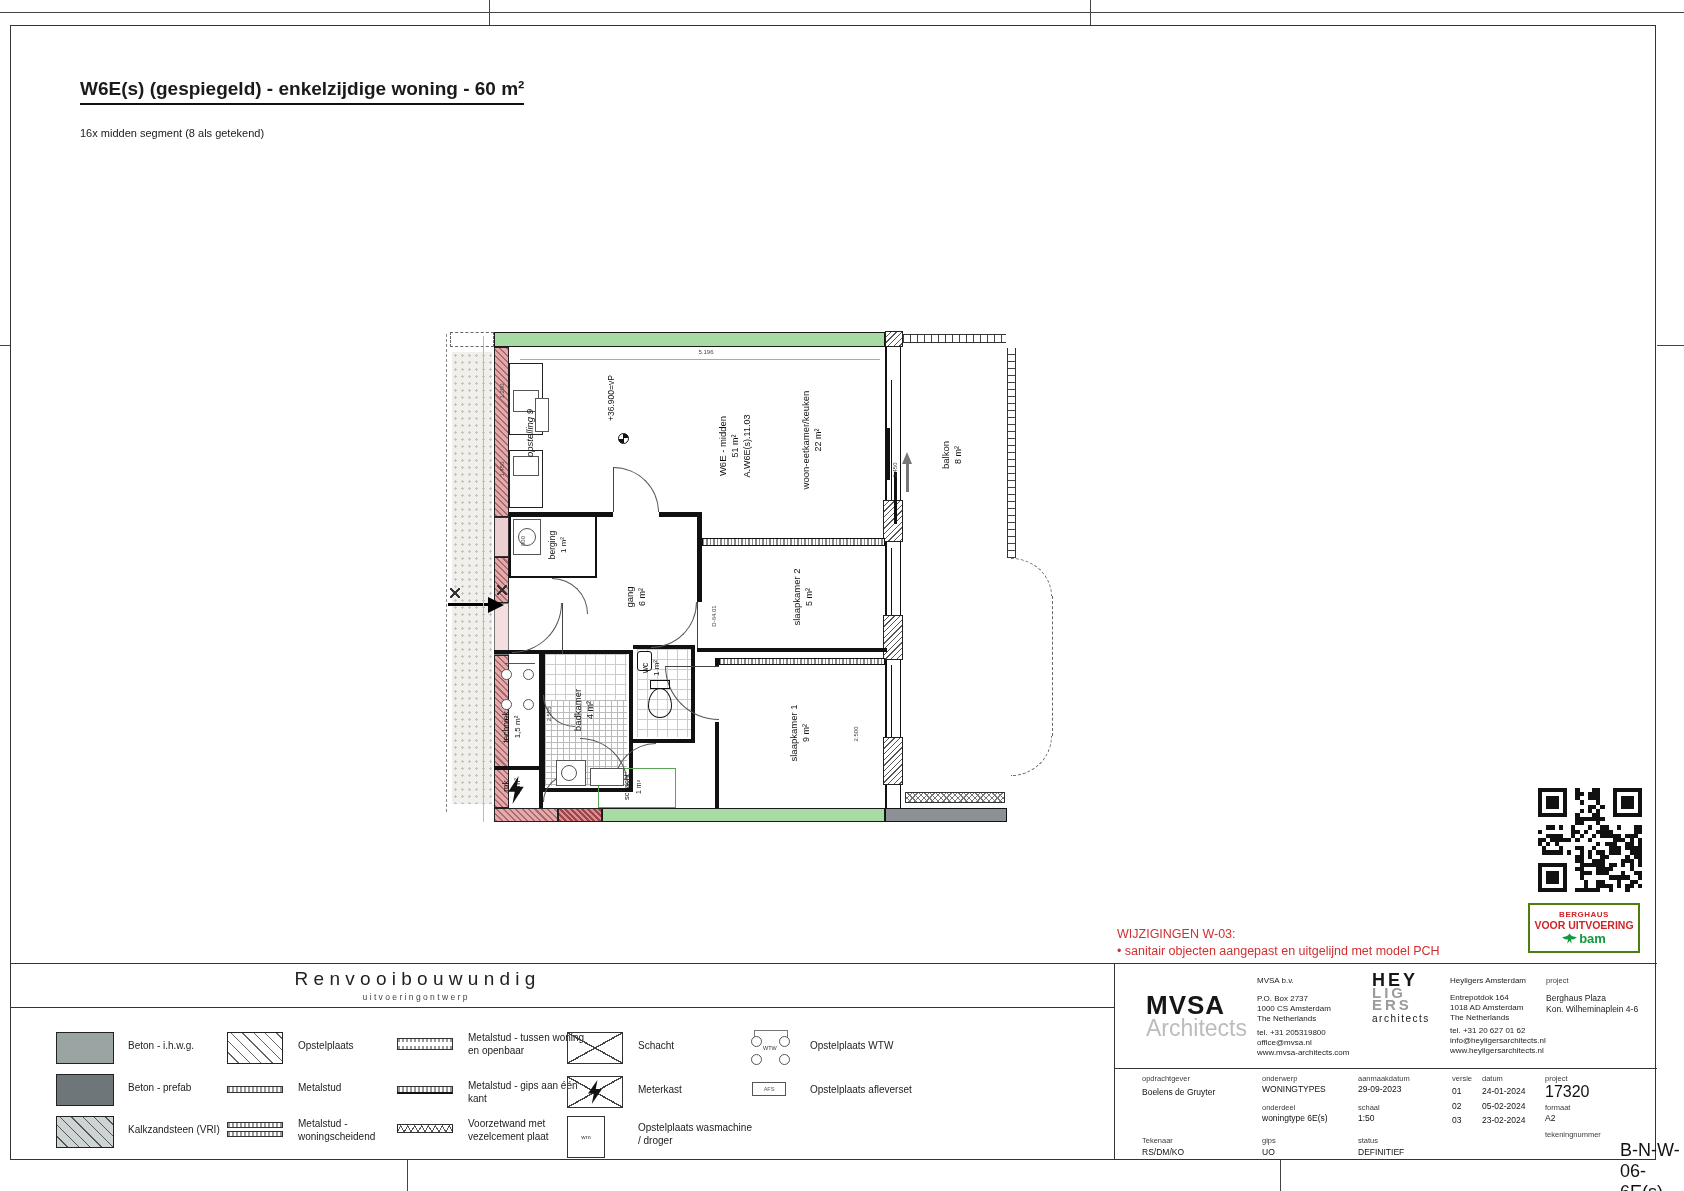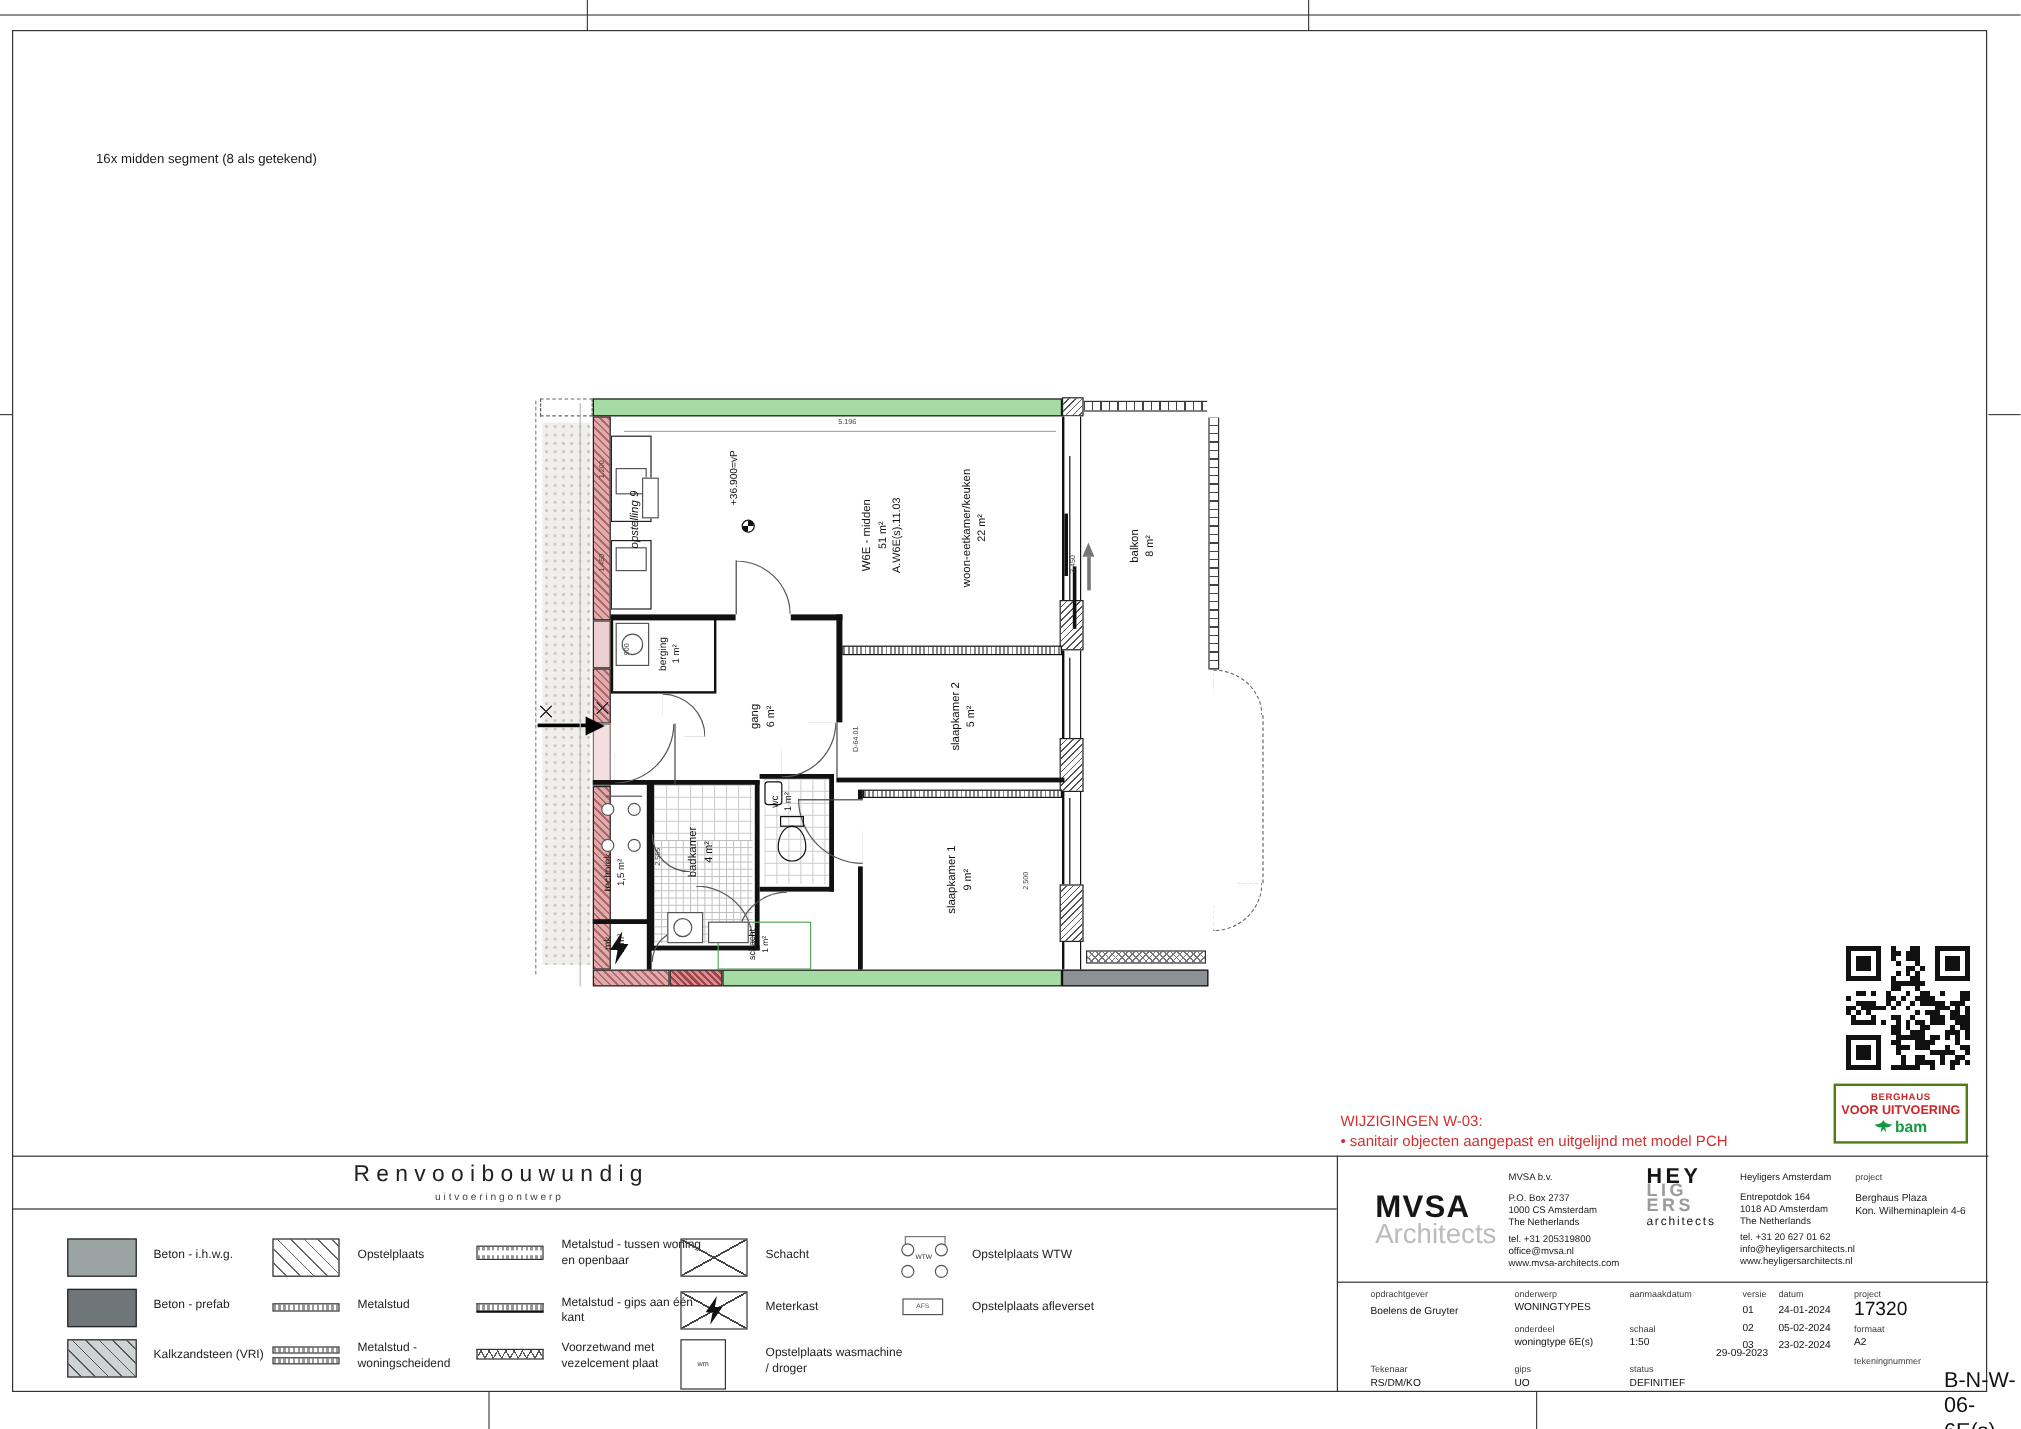--- a/index.html
+++ b/index.html
@@ -64,20 +64,21 @@
 
   <div class="ln" style="left:0;top:12px;width:1684px;height:1px;"></div>
   <div class="ln" style="left:489px;top:0;width:1px;height:25px;"></div>
   <div class="ln" style="left:1090px;top:0;width:1px;height:25px;"></div>
   <div class="ln" style="left:0;top:345px;width:10px;height:1px;"></div>
   <div class="ln" style="left:1657px;top:345px;width:27px;height:1px;"></div>
   <div class="ln" style="left:407px;top:1160px;width:1px;height:31px;"></div>
   <div class="ln" style="left:1280px;top:1160px;width:1px;height:31px;"></div>
   <div class="abs" style="left:10px;top:25px;width:1646px;height:1135px;border:1px solid #333;box-sizing:border-box;"></div>
 
+  <div class="t" style="left:80px;top:78px;font-size:19px;font-weight:bold;border-bottom:2.5px solid #111;padding-bottom:3px;">W6E(s) (gespiegeld) - enkelzijdige woning - 60 m²</div>
   <div class="t" style="left:80px;top:127px;font-size:11px;">16x midden segment (8 als getekend)</div>
 
   <div>
 
     <div class="concrete" style="left:452px;top:352px;width:40px;height:452px;"></div>
     <div class="abs" style="left:446px;top:334px;width:1px;height:478px;border-left:1px dashed #888;"></div>
     <div class="abs" style="left:450px;top:332px;width:44px;height:15px;border:1px dashed #666;box-sizing:border-box;"></div>
 
     <div class="wg" style="left:494px;top:332px;width:391px;height:15px;"></div>
     <div class="zig" style="left:885px;top:331px;width:18px;height:16px;"></div>
@@ -365,21 +366,21 @@
   <div class="tbv" style="left:1142px;top:1147px;">RS/DM/KO</div>
 
   <div class="tbl" style="left:1262px;top:1074px;">onderwerp</div>
   <div class="tbv" style="left:1262px;top:1084px;">WONINGTYPES</div>
   <div class="tbl" style="left:1262px;top:1103px;">onderdeel</div>
   <div class="tbv" style="left:1262px;top:1113px;">woningtype 6E(s)</div>
   <div class="tbl" style="left:1262px;top:1136px;">gips</div>
   <div class="tbv" style="left:1262px;top:1147px;">UO</div>
 
   <div class="tbl" style="left:1358px;top:1074px;">aanmaakdatum</div>
-  <div class="tbv" style="left:1430px;top:1084px;margin-top:38px;">29-09-2023</div>
+  <div class="tbv" style="left:1358px;top:1084px;">29-09-2023</div>
   <div class="tbl" style="left:1358px;top:1103px;">schaal</div>
   <div class="tbv" style="left:1358px;top:1113px;">1:50</div>
   <div class="tbl" style="left:1358px;top:1136px;">status</div>
   <div class="tbv" style="left:1358px;top:1147px;">DEFINITIEF</div>
 
   <div class="tbl" style="left:1452px;top:1074px;">versie</div>
   <div class="tbl" style="left:1482px;top:1074px;">datum</div>
   <div class="tbv" style="left:1452px;top:1086px;">01</div>
   <div class="tbv" style="left:1482px;top:1086px;">24-01-2024</div>
   <div class="tbv" style="left:1452px;top:1101px;">02</div>

